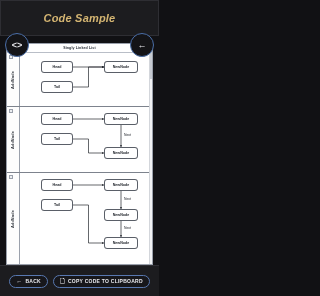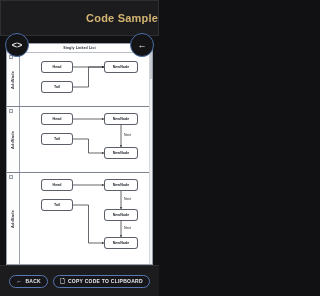--- a/index.html
+++ b/index.html
@@ -8,21 +8,21 @@
     background:#111114;
     font-family:"Liberation Sans", sans-serif;
     position:relative;
   }
 
   
   #header-bar{
     position:absolute; top:0; left:0; width:159px; height:36px;
     background:#1c1c1f;
     border:1px solid #2e2e33;
-    display:flex; align-items:center; justify-content:flex-end;
+    display:flex; align-items:center; justify-content:center;font-style:italic;
   }
   #app-title{
     color:#d4b572;
     font-size:11px;
     font-weight:bold;
     letter-spacing:.2px;
   }
 
   
   .round-btn{

